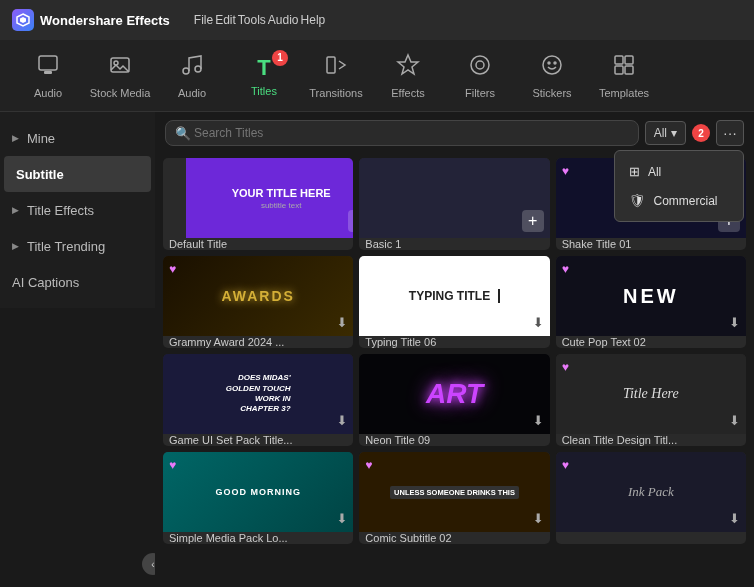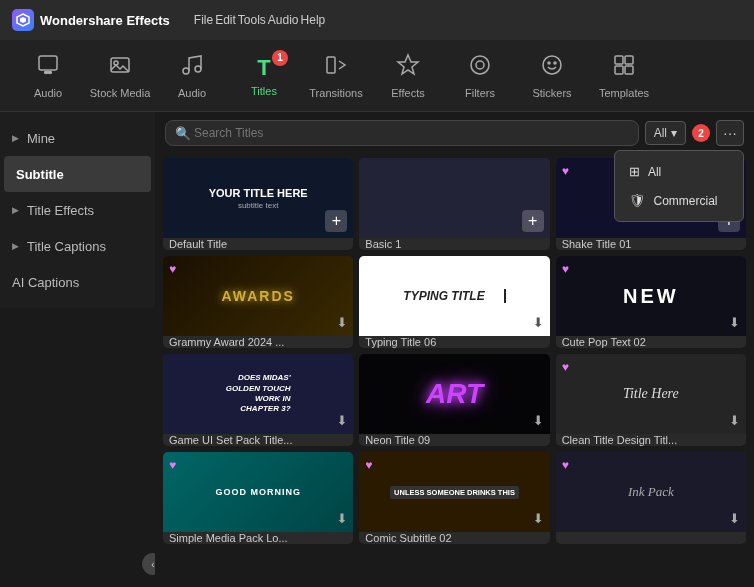--- a/index.html
+++ b/index.html
@@ -307,21 +307,21 @@
       background: rgba(255,255,255,0.2);
       border-radius: 4px;
       display: flex;
       align-items: center;
       justify-content: center;
       color: #fff;
       font-size: 16px;
     }
 
     
-    .thumb-default { background: #0f172a; }
+    .thumb-default { background: #6d28d9; margin-left: 23px; }
     .thumb-basic { background: #2d2d3a; }
 
     .scrollbar-hide::-webkit-scrollbar { display: none; }
 
     
     .sidebar-wrap {
       position: relative;
     }
   </style>
 </head>
@@ -454,21 +454,21 @@
         <span>Subtitle</span>
       </div>
 
       <div class="sidebar-item">
         <span class="arrow">▶</span>
         <span>Title Effects</span>
       </div>
 
       <div class="sidebar-item">
         <span class="arrow">▶</span>
-        <span>Title Captions</span>
+        <span>Title Trending</span>
       </div>
 
       <div class="sidebar-item">
         <span>AI Captions</span>
       </div>
     </div>
 
     <div class="collapse-btn">‹</div>
   </div>
 
@@ -531,21 +531,21 @@
           <div class="card-thumb" style="background:linear-gradient(135deg,#1a1000,#3a2a00);">
             <span class="premium-badge">♥</span>
             <div style="font-size:14px;font-weight:800;color:#d4af37;letter-spacing:2px;text-shadow:0 0 8px #d4af37;">AWARDS</div>
             <div class="download-btn">⬇</div>
           </div>
           <div class="card-label">Grammy Award 2024 ...</div>
         </div>
 
         <div class="card">
           <div class="card-thumb" style="background:#fff;">
-            <div style="font-size:12px;font-weight:700;color:#222;border-right:2px solid #222;padding-right:19px;font-style:italic;">TYPING TITLE</div>
+            <div style="font-size:12px;font-weight:700;color:#222;border-right:2px solid #222;padding-right:8px;">TYPING TITLE</div>
             <div class="download-btn" style="color:#555;">⬇</div>
           </div>
           <div class="card-label">Typing Title 06</div>
         </div>
 
         <div class="card">
           <div class="card-thumb" style="background:#0f0f1a;">
             <span class="premium-badge">♥</span>
             <div style="font-size:20px;font-weight:900;color:#fff;letter-spacing:3px;">NEW</div>
             <div class="download-btn">⬇</div>

